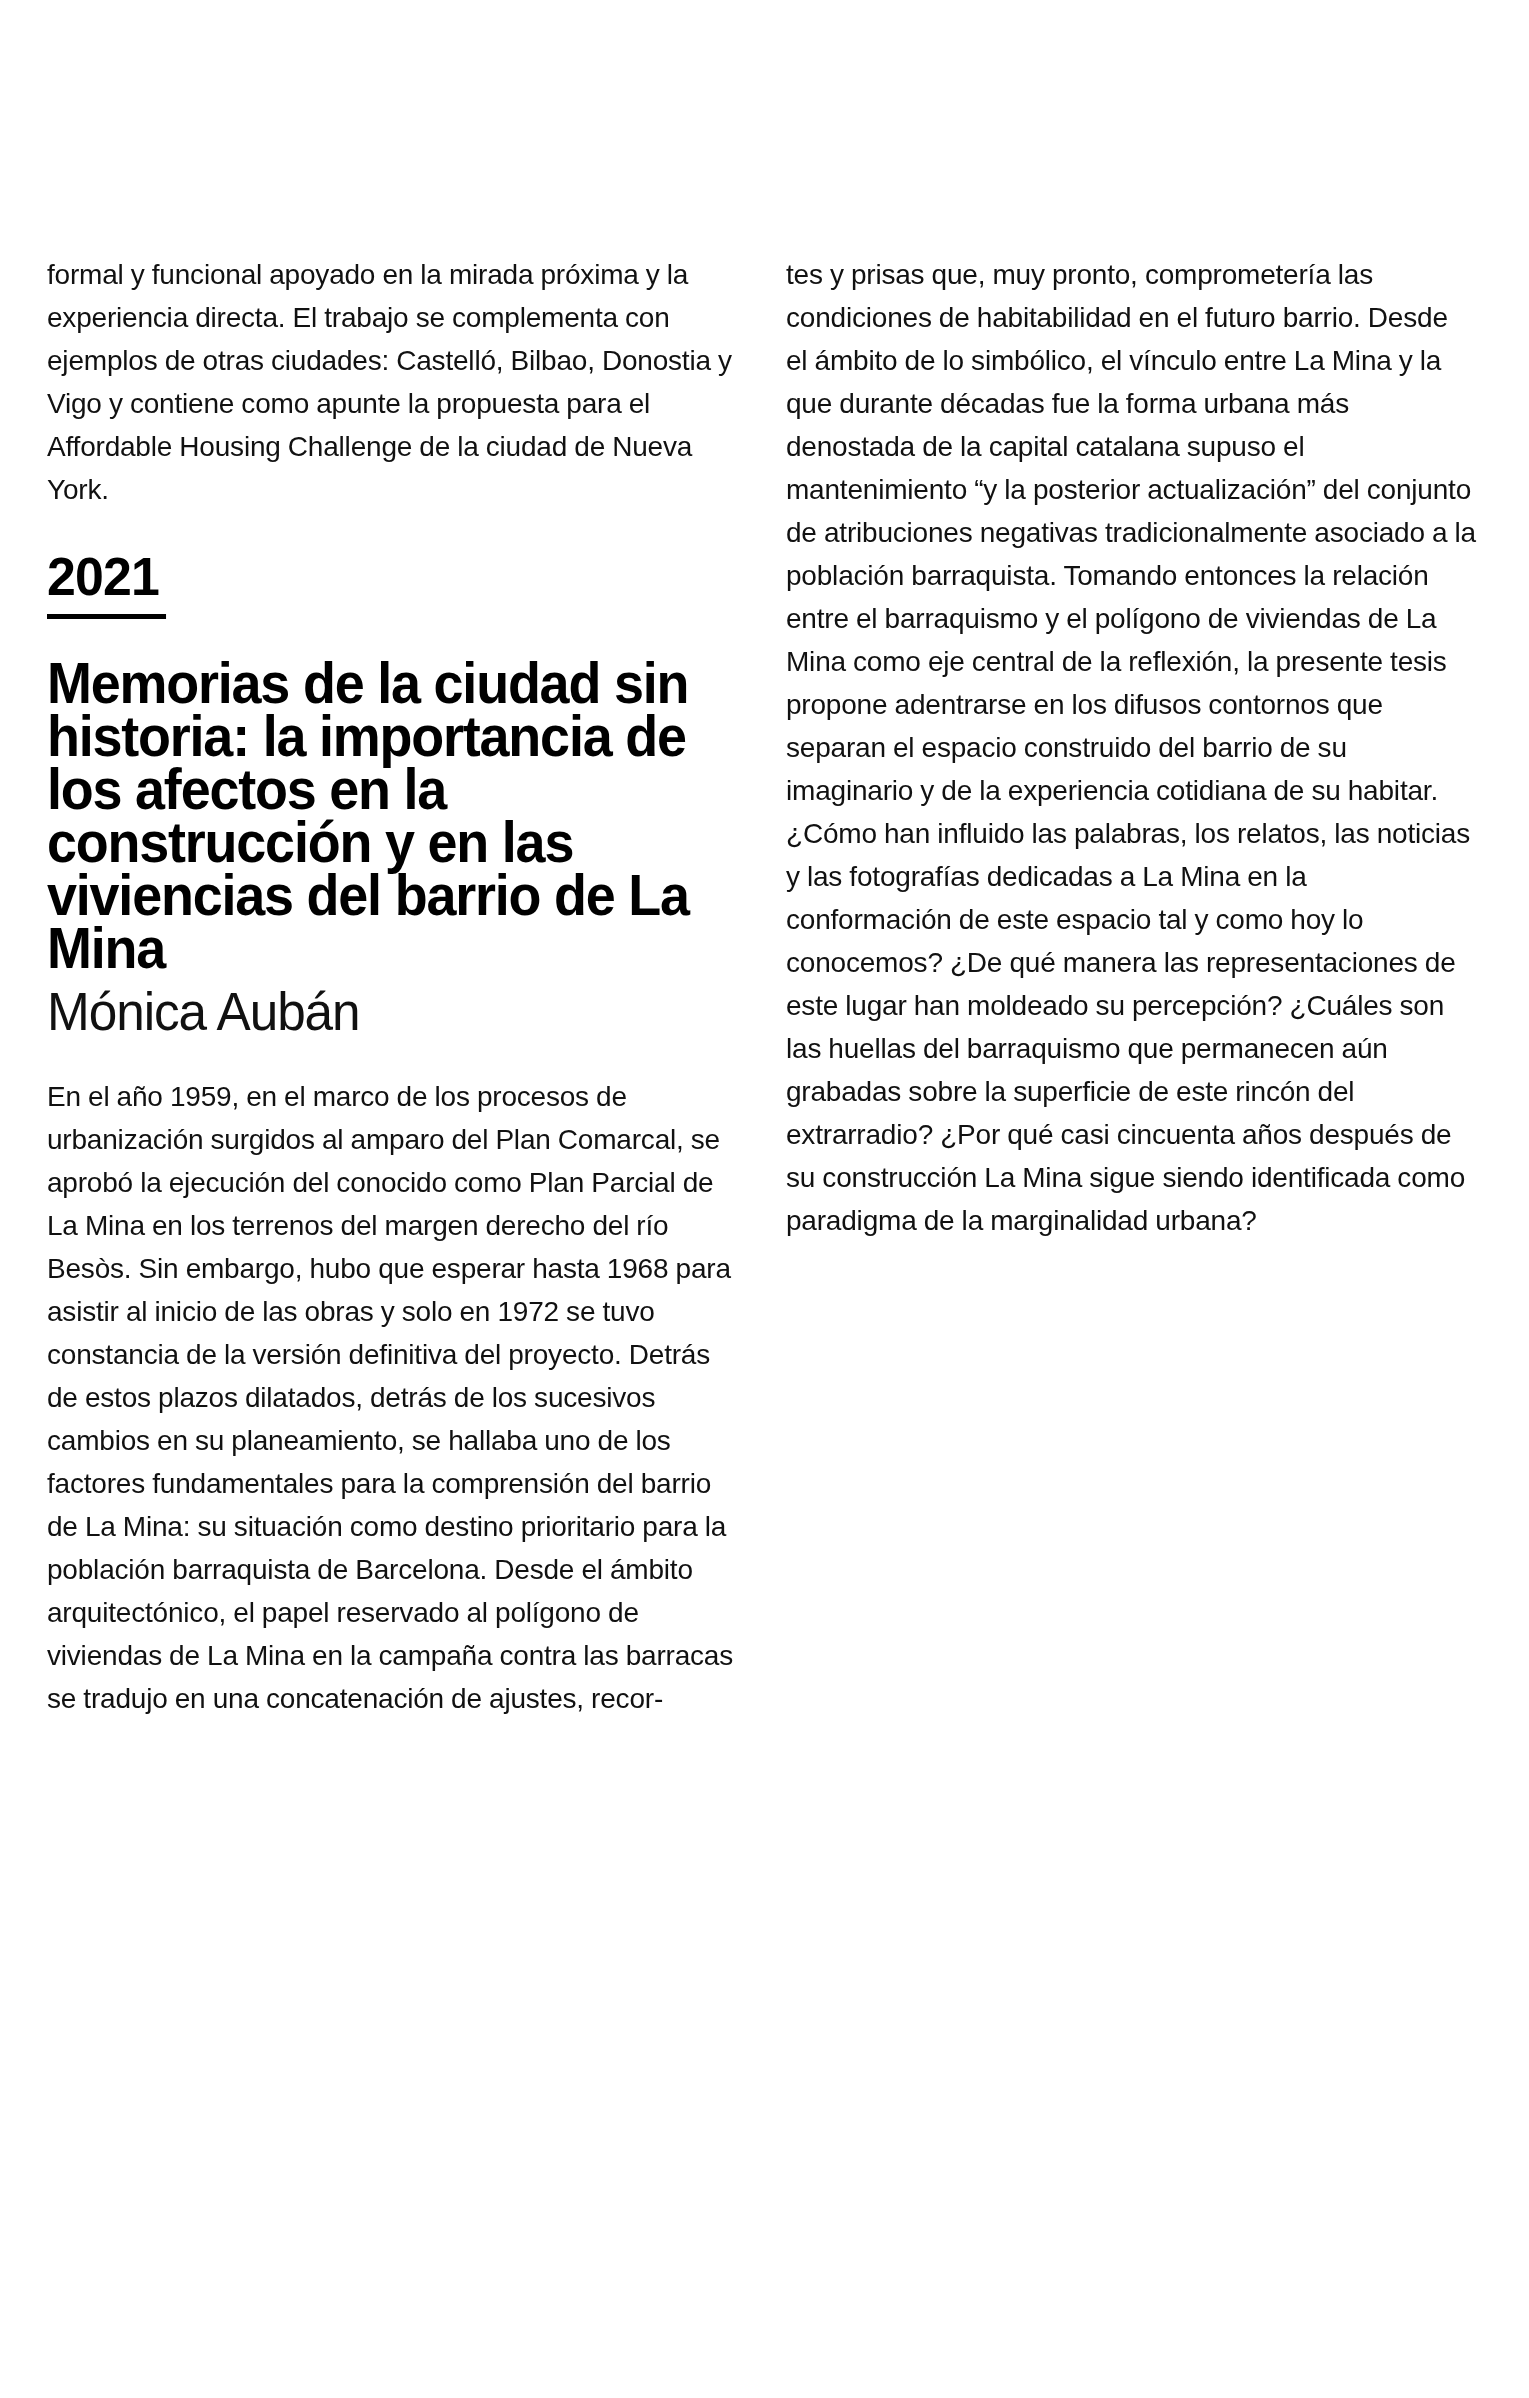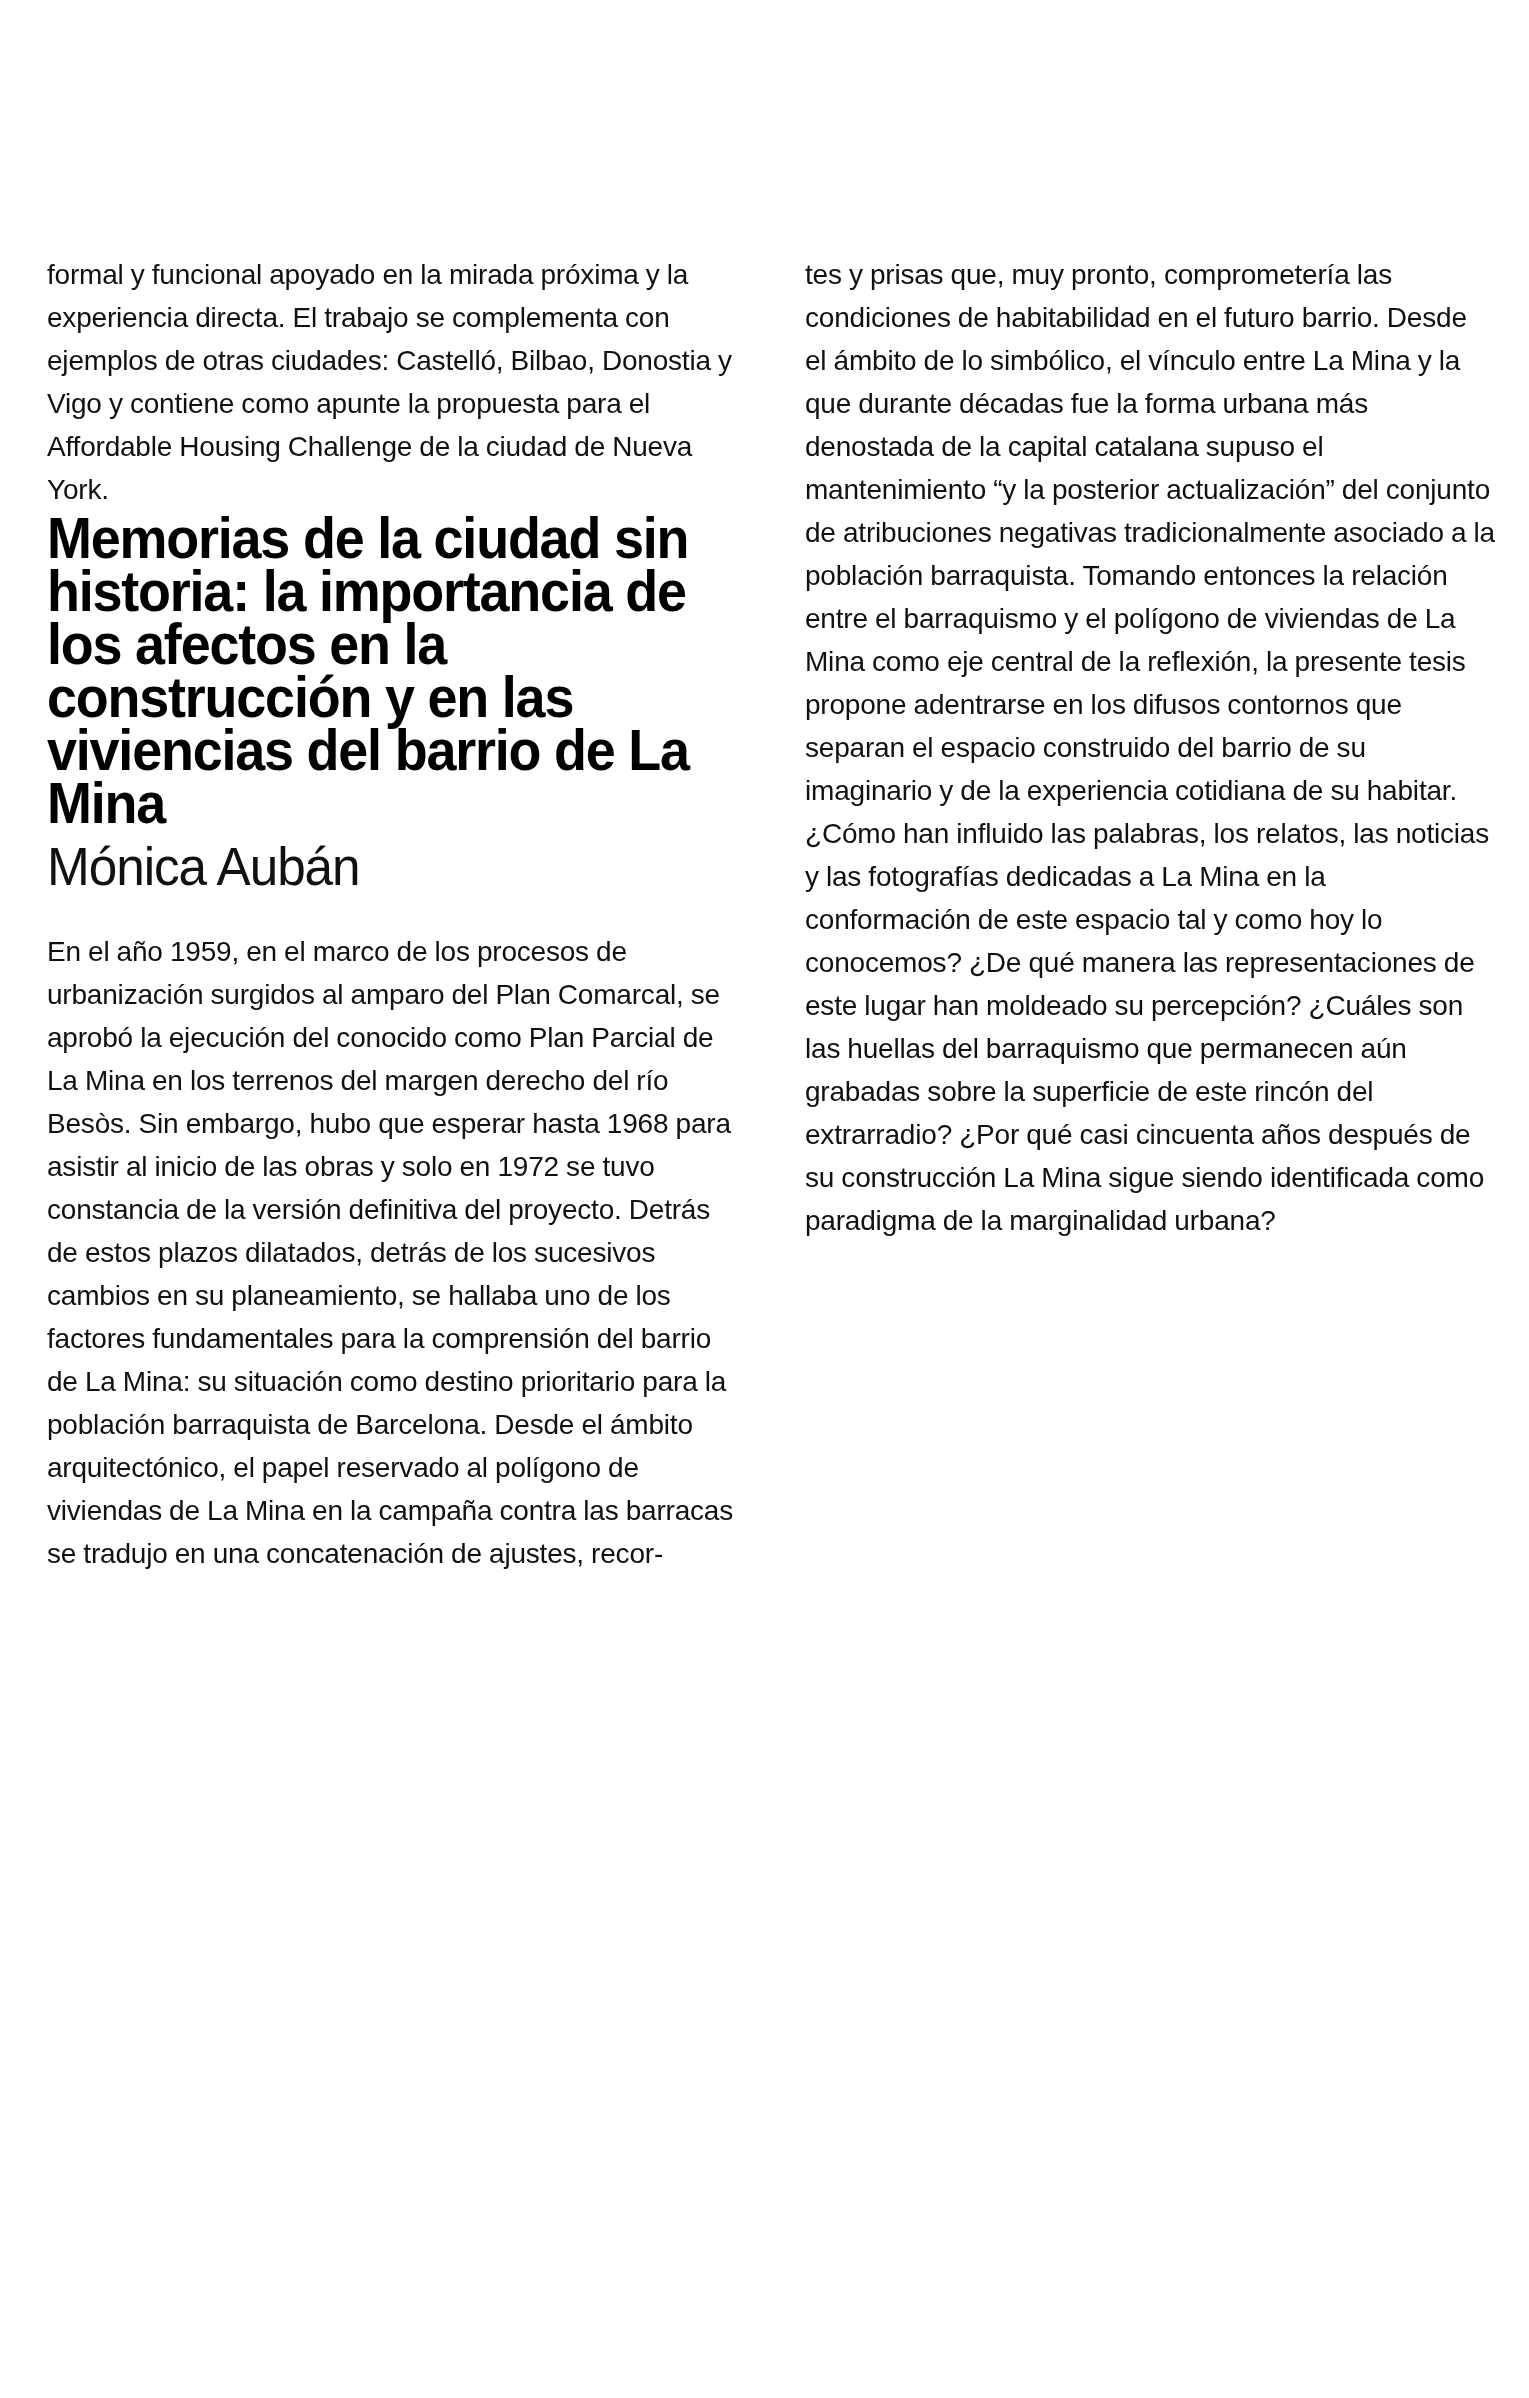--- a/index.html
+++ b/index.html
@@ -16,21 +16,21 @@
     box-sizing: border-box;
     overflow: hidden;
   }
 
   .columns {
     position: absolute;
     left: 47px;
     top: 253px;
     width: 1448px;
     display: flex;
-    gap: 68px;
+    gap: 49px;
     align-items: flex-start;
   }
 
   .col {
     width: 690px;
     flex: 0 0 690px;
   }
 
   
   .body-text {
@@ -106,20 +106,23 @@
 <body>
 
 <div class="page">
 
   <div class="columns">
 
     <div class="col">
 
       <p class="body-text cont">formal y funcional apoyado en la mirada próxima y la experiencia directa. El trabajo se complementa con ejemplos de otras ciudades: Castelló, Bilbao, Donostia y Vigo y contiene como apunte la propuesta para el Affordable Housing Challenge de la ciudad de Nueva York.</p>
 
+      <div class="year-wrap">
+        <span class="year">2021</span>
+      </div>
 
       <h1 class="title">Memorias de la ciudad sin historia: la importancia de los afectos en la construcción y en las viviencias del barrio de La Mina</h1>
 
       <div class="author">Mónica Aubán</div>
 
       <p class="body-text abstract">En el año 1959, en el marco de los procesos de urbanización surgidos al amparo del Plan Comarcal, se aprobó la ejecución del conocido como Plan Parcial de La Mina en los terrenos del margen derecho del río Besòs. Sin embargo, hubo que esperar hasta 1968 para asistir al inicio de las obras y solo en 1972 se tuvo constancia de la versión definitiva del proyecto. Detrás de estos plazos dilatados, detrás de los sucesivos cambios en su planeamiento, se hallaba uno de los factores fundamentales para la comprensión del barrio de La Mina: su situación como destino prioritario para la población barraquista de Barcelona. Desde el ámbito arquitectónico, el papel reservado al polígono de viviendas de La Mina en la campaña contra las barracas se tradujo en una concatenación de ajustes, recor-</p>
 
     </div>
 
     <div class="col">

